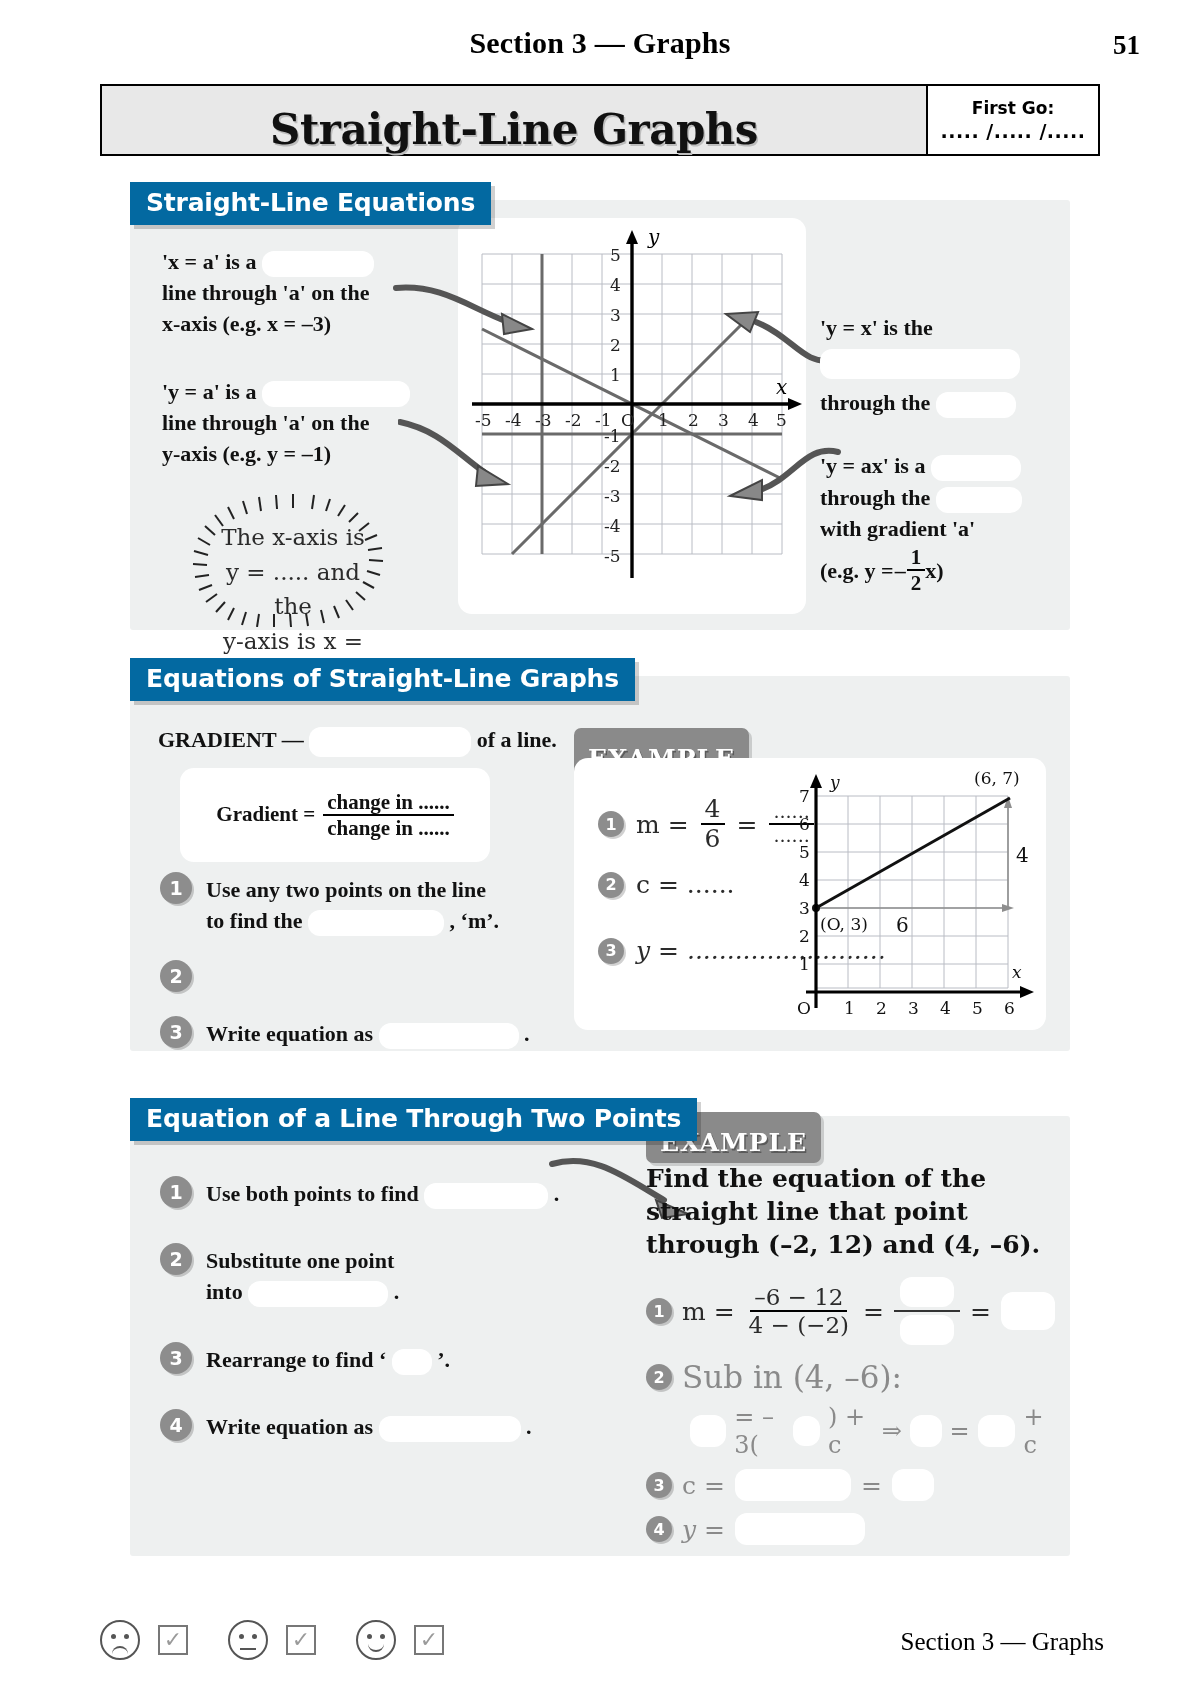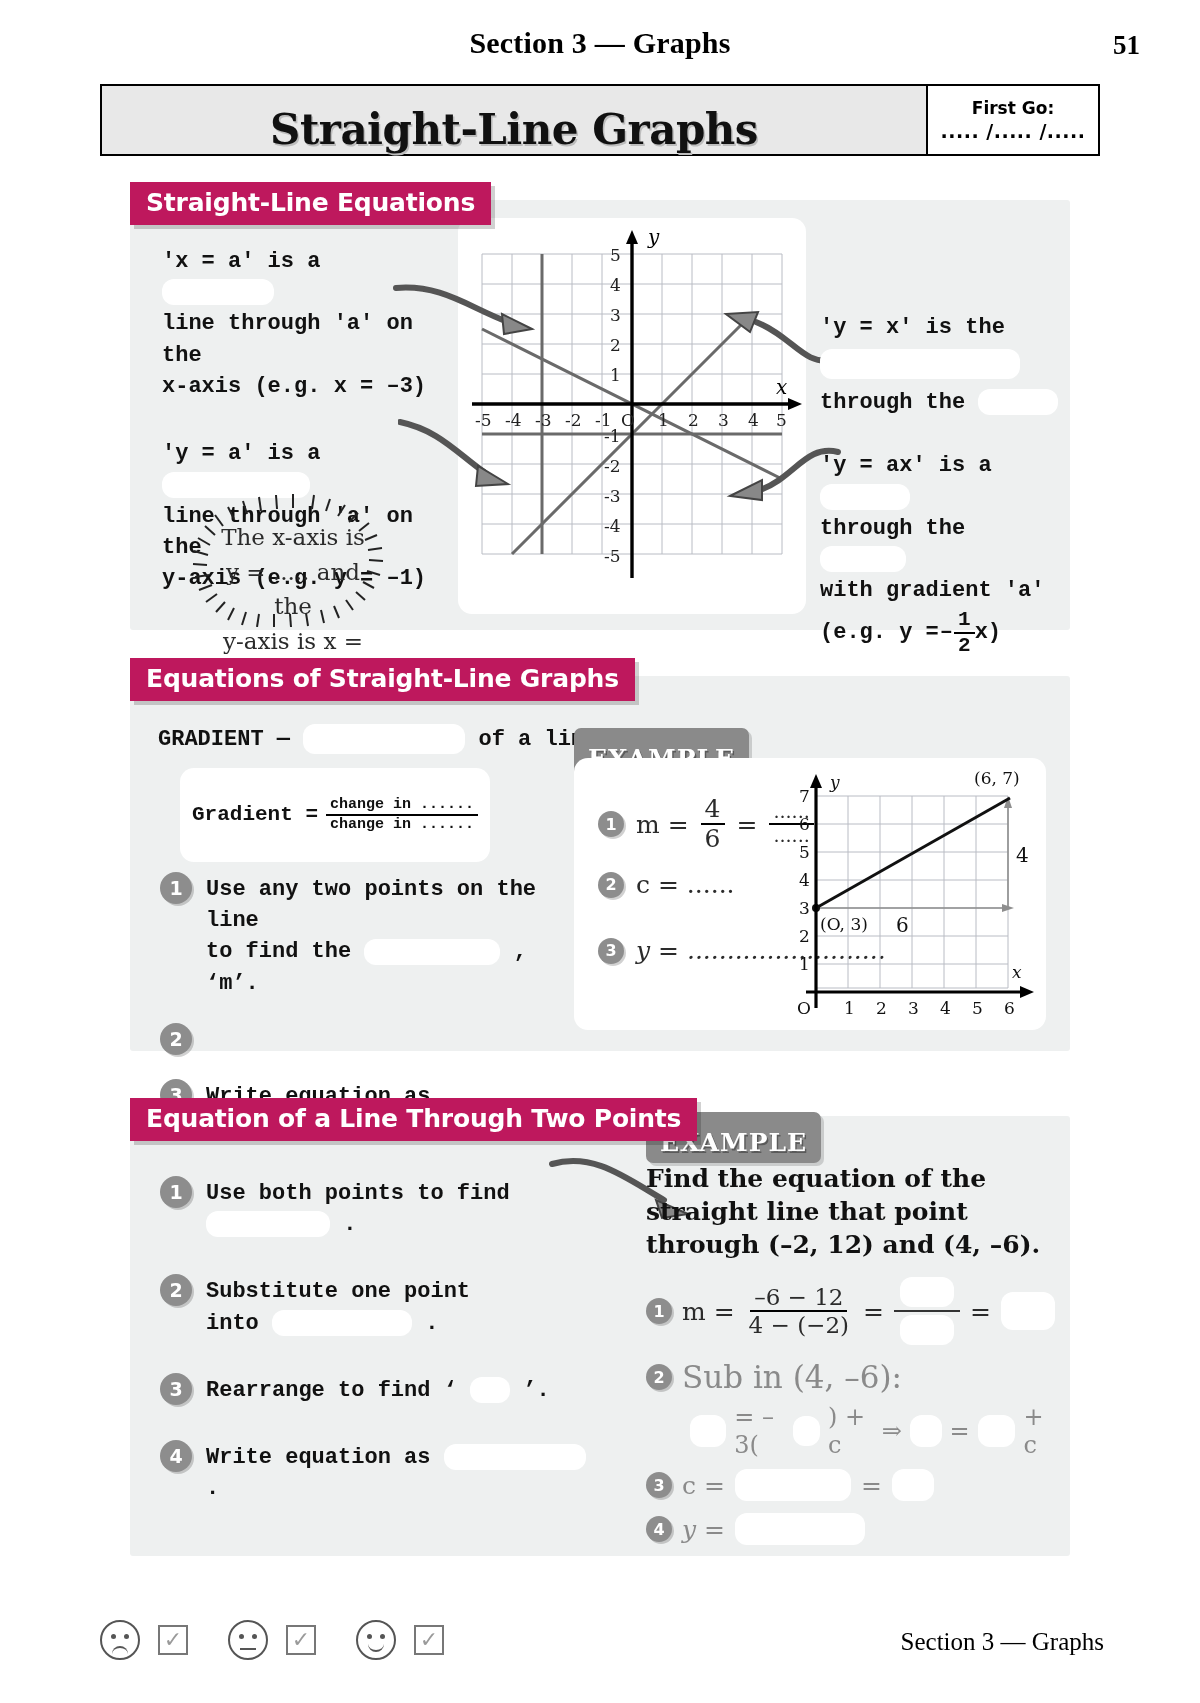--- a/index.html
+++ b/index.html
@@ -67,21 +67,21 @@
 
   
   .section { position: absolute; }
   .sec-body {
     background: #eef0f0;
     border-radius: 3px;
     position: relative;
   }
   .sec-heading {
     position: absolute;
-    background: #be185d;
+    background: #0369a1;
     color: #fff;
     font-family: "DejaVu Sans", sans-serif;
     font-weight: 700;
     font-size: 25px;
     padding: 6px 16px 8px 16px;
     box-shadow: 4px 4px 0 rgba(0,0,0,.18);
     white-space: nowrap;
     z-index: 5;
     letter-spacing: -.2px;
   }
@@ -89,21 +89,21 @@
   
   .blank {
     display: inline-block;
     background: #fff;
     border-radius: 12px;
     vertical-align: middle;
   }
   .blank-sm { height: 26px; }
 
   .body-text {
-    font-family: Liberation Mono, monospace;
+    font-family: Liberation Serif, serif;
     font-weight: 700;
     font-size: 22px;
     color: #111;
     line-height: 1.42;
   }
 
   
   .white-card {
     background: #fff;
     border-radius: 14px;
@@ -390,21 +390,21 @@
   <div class="sec-body" style="position:relative; margin-top:18px; height:375px; width:940px;">
 
     <div class="body-text abs" style="left:28px; top:48px;">
       <span>GRADIENT —</span>
       <span class="blank" style="width:162px; height:30px;"></span>
       <span>of a line.</span>
     </div>
 
     <div class="white-card" style="left:50px; top:92px; width:310px; height:94px; display:flex; align-items:center; justify-content:center;">
       <span class="body-text" style="font-size:21px;">Gradient  =</span>
-      <span class="frac body-text" style="font-size:15px; margin-left:8px;">
+      <span class="frac body-text" style="font-size:21px; margin-left:8px;">
         <span class="num">change in ......</span>
         <span class="den">change in ......</span>
       </span>
     </div>
 
     <div class="abs" style="left:30px; top:196px; width:430px;">
       <div style="display:flex; gap:14px; align-items:flex-start;">
         <span class="num-circle">1</span>
         <div class="body-text" style="padding-top:2px;">
           <div>Use any two points on the line</div>

